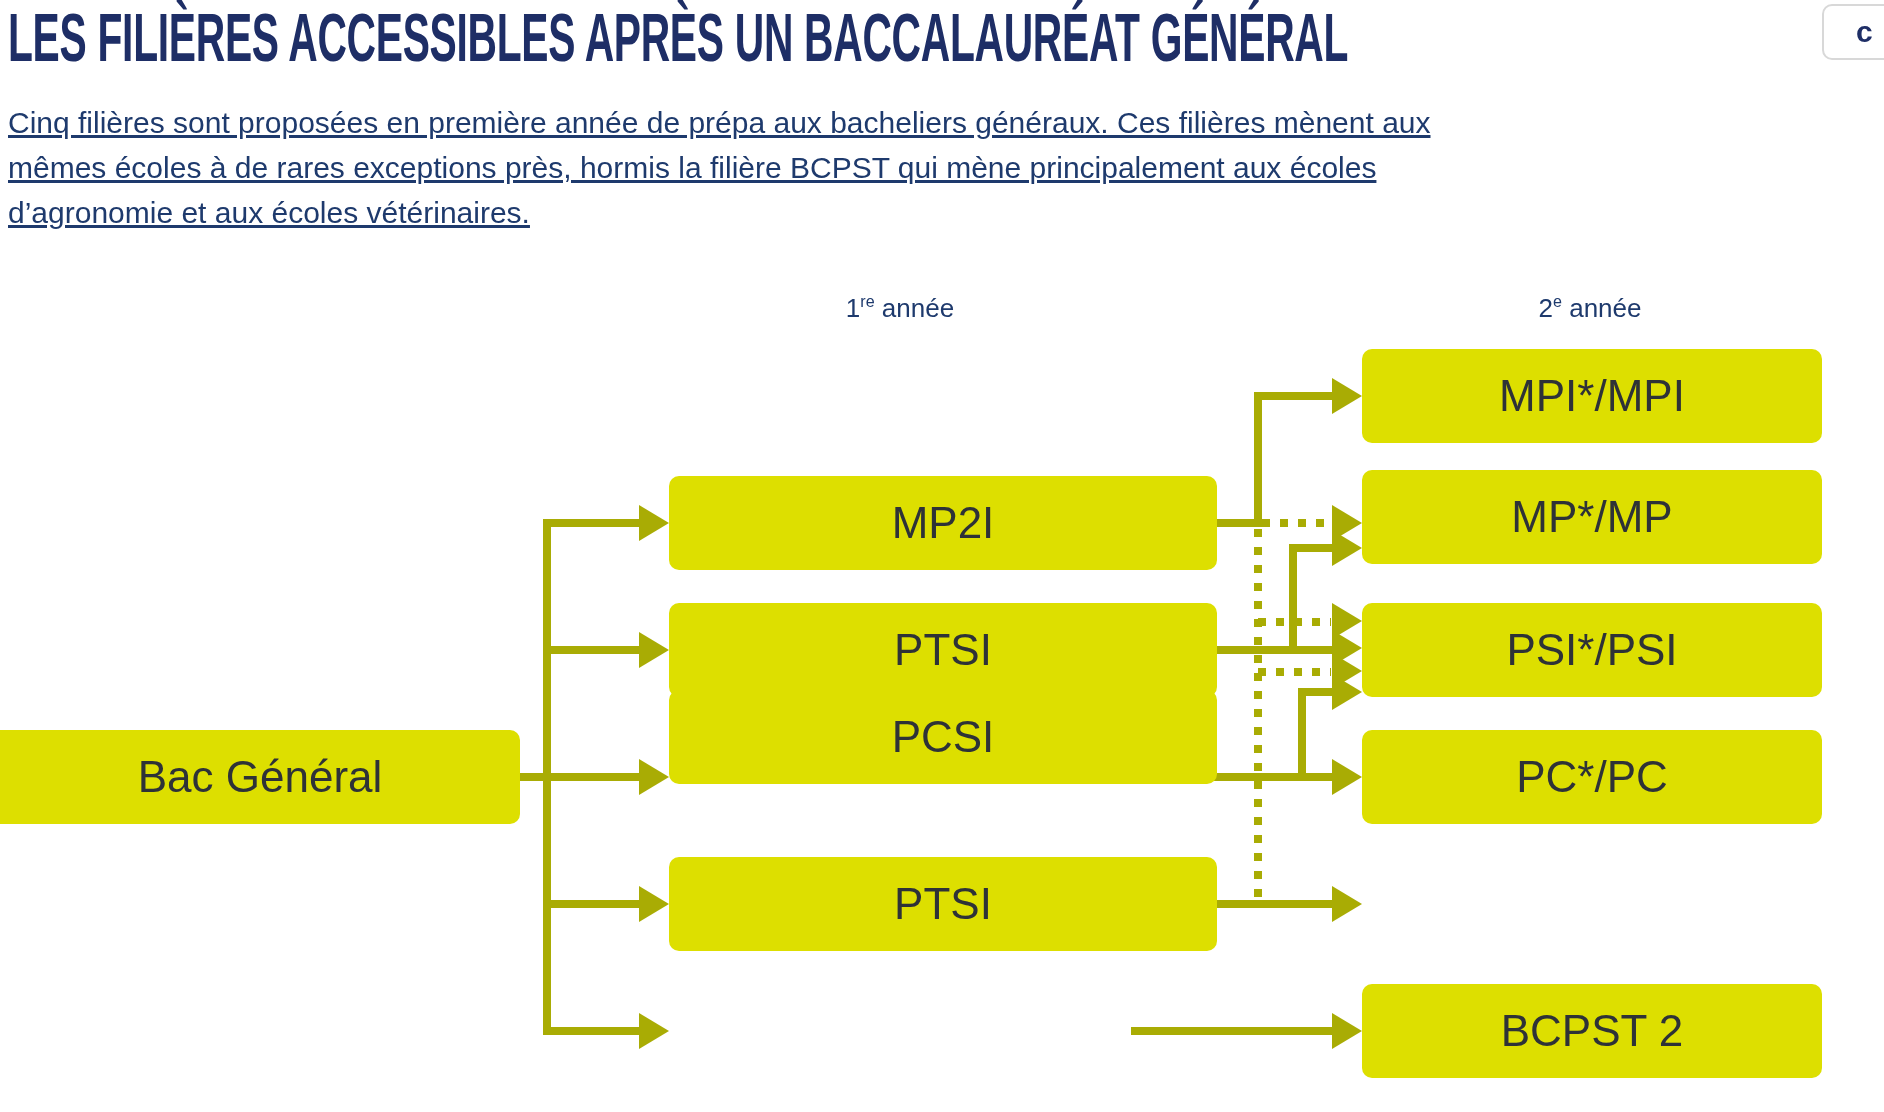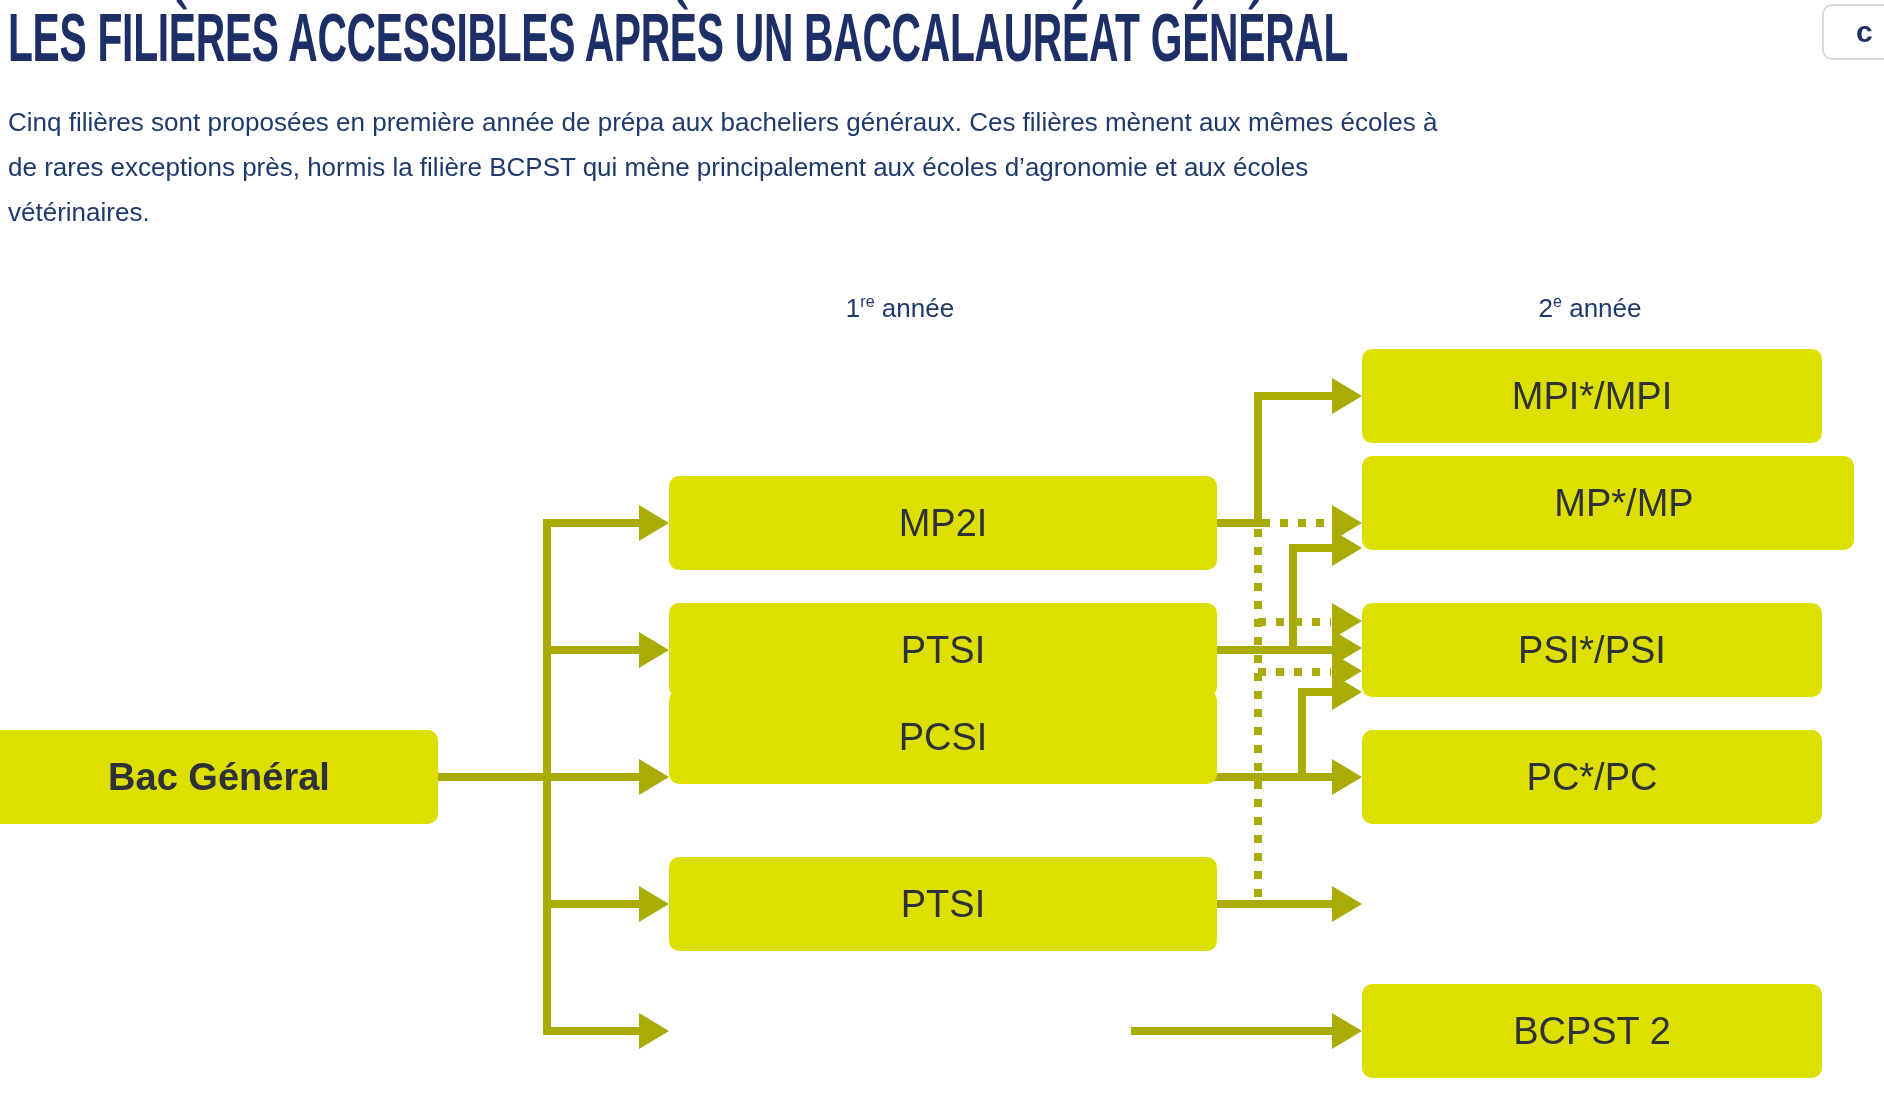--- a/index.html
+++ b/index.html
@@ -13,33 +13,33 @@
     transform:scaleX(0.60);transform-origin:left top;letter-spacing:-0.5px;line-height:62px;
   }
   .corner-button{
     position:absolute;left:1822px;top:4px;width:110px;height:56px;
     background:#fff;border:2px solid #d8d8d8;border-radius:10px;
     font-size:30px;font-weight:700;color:#1e2e66;
     display:flex;align-items:center;padding-left:32px;box-sizing:border-box;
   }
   .intro{
     position:absolute;left:8px;top:100px;width:1432px;margin:0;
-    font-size:26px;line-height:45px;color:#1e3a6d;
+    font-size:30px;line-height:45px;color:#1e3a6d;text-decoration:underline;
   }
   .col-header{
     position:absolute;top:292px;width:220px;text-align:center;
     font-size:26px;color:#1e3a6d;
   }
   .col-header sup{font-size:0.62em;}
   #header-y1{left:790px;}
   #header-y2{left:1480px;}
   .box{
     position:absolute;height:94px;background:#dddf00;border-radius:10px;
     display:flex;align-items:center;justify-content:center;
-    font-size:38px;color:#2e3237;
+    font-size:44px;color:#2e3237;
   }
   .box.source{border-radius:0 10px 10px 0;}
   .col1{left:669px;width:548px;}
   .col2{left:1362px;width:460px;}
   svg.wires{position:absolute;left:0;top:0;}
 </style>
 </head>
 <body>
 
 <div id="stage">
@@ -93,26 +93,26 @@
       <polygon points="1332,603 1332,639 1362,621"></polygon>
       <polygon points="1332,630 1332,666 1362,648"></polygon>
       <polygon points="1332,653 1332,689 1362,671"></polygon>
       <polygon points="1332,674 1332,710 1362,692"></polygon>
       <polygon points="1332,759 1332,795 1362,777"></polygon>
       <polygon points="1332,886 1332,922 1362,904"></polygon>
       <polygon points="1332,1013 1332,1049 1362,1031"></polygon>
     </g>
   </svg>
 
-  <div class="box source" style="left:0;width:438px;top:730px;font-weight:bold;">Bac Général</div>
+  <div class="box source" style="left:0;width:520px;top:730px;">Bac Général</div>
 
   <div class="box col1" style="top:476px;">MP2I</div>
   <div class="box col1" style="top:603px;">PTSI</div>
   <div class="box col1" style="top:690px;">PCSI</div>
   <div class="box col1" style="top:857px;">PTSI</div>
 
   <div class="box col2" style="top:349px;">MPI*/MPI</div>
-  <div class="box col2" style="top:456px;padding-left:32px;">MP*/MP</div>
+  <div class="box col2" style="top:470px;">MP*/MP</div>
   <div class="box col2" style="top:603px;">PSI*/PSI</div>
   <div class="box col2" style="top:730px;">PC*/PC</div>
   <div class="box col2" style="top:984px;">BCPST 2</div>
 
 </div>
 
 </body></html>

